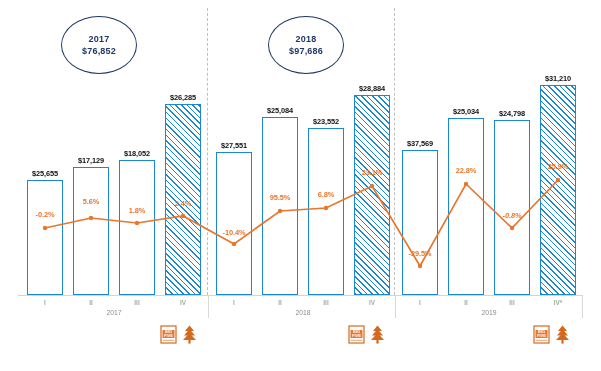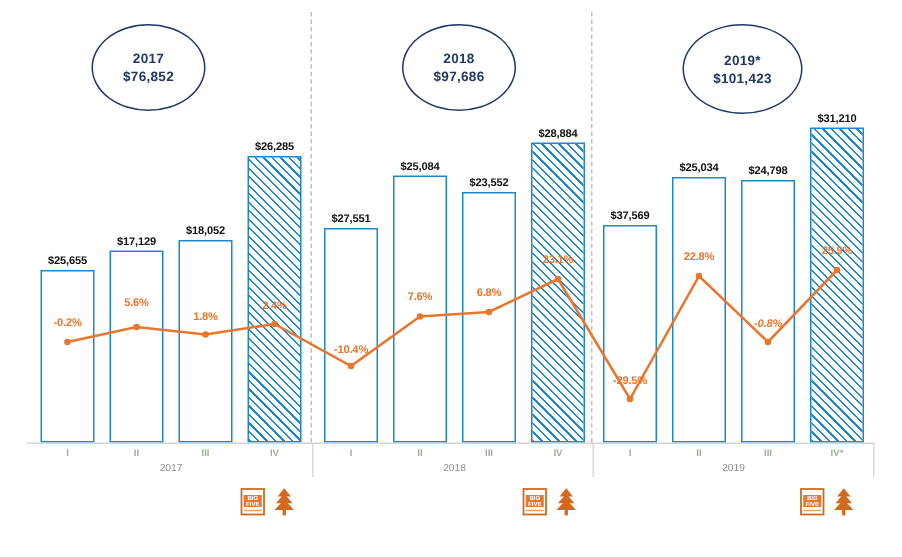--- a/index.html
+++ b/index.html
@@ -72,24 +72,20 @@
 
 <div id="chart-root">
 
   <div class="year-bubble" style="left:61px;top:16px;width:74px;height:56px;">
     <div>2017</div>
     <div>$76,852</div>
   </div>
   <div class="year-bubble" style="left:268px;top:16px;width:74px;height:56px;">
     <div>2018</div>
     <div>$97,686</div>
-  </div>
-  <div class="year-bubble" style="left:455px;top:16px;width:78px;height:58px;">
-    <div>2019*</div>
-    <div>$101,423</div>
   </div>
 
   <div class="panel-sep" style="left:207px;height:287px;"></div>
   <div class="panel-sep" style="left:394px;height:287px;"></div>
 
   <div class="plot">
 
     <div class="bar" style="left:27px;top:180px;width:36px;height:115px;"></div>
     <div class="bar" style="left:73px;top:167px;width:36px;height:128px;"></div>
     <div class="bar" style="left:119px;top:160px;width:36px;height:135px;"></div>
@@ -137,21 +133,21 @@
         <circle cx="558" cy="180" r="2.2"></circle>
       </g>
     </svg>
 
     <div class="pct-label" style="left:24px;top:210px;width:42px;">-0.2%</div>
     <div class="pct-label" style="left:70px;top:197px;width:42px;">5.6%</div>
     <div class="pct-label" style="left:116px;top:206px;width:42px;">1.8%</div>
     <div class="pct-label" style="left:162px;top:199px;width:42px;">2.4%</div>
 
     <div class="pct-label" style="left:211px;top:228px;width:46px;">-10.4%</div>
-    <div class="pct-label" style="left:259px;top:193px;width:42px;">7.6%</div>
+    <div class="pct-label" style="left:259px;top:193px;width:42px;">95.5%</div>
     <div class="pct-label" style="left:305px;top:190px;width:42px;">6.8%</div>
     <div class="pct-label" style="left:351px;top:168px;width:42px;">23.1%</div>
 
     <div class="pct-label" style="left:397px;top:249px;width:46px;">-29.5%</div>
     <div class="pct-label" style="left:445px;top:166px;width:42px;">22.8%</div>
     <div class="pct-label" style="left:491px;top:211px;width:42px;font-style:italic;">-0.8%</div>
     <div class="pct-label" style="left:537px;top:162px;width:42px;">25.9%</div>
   </div>
 
   <div class="axis-line"></div>

